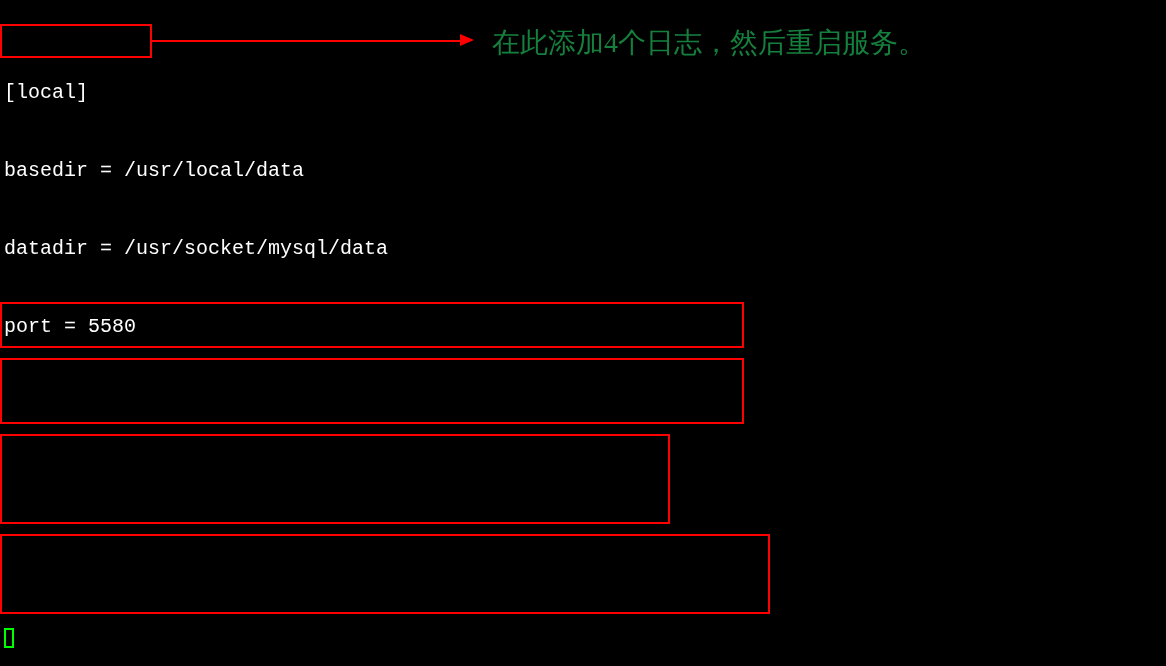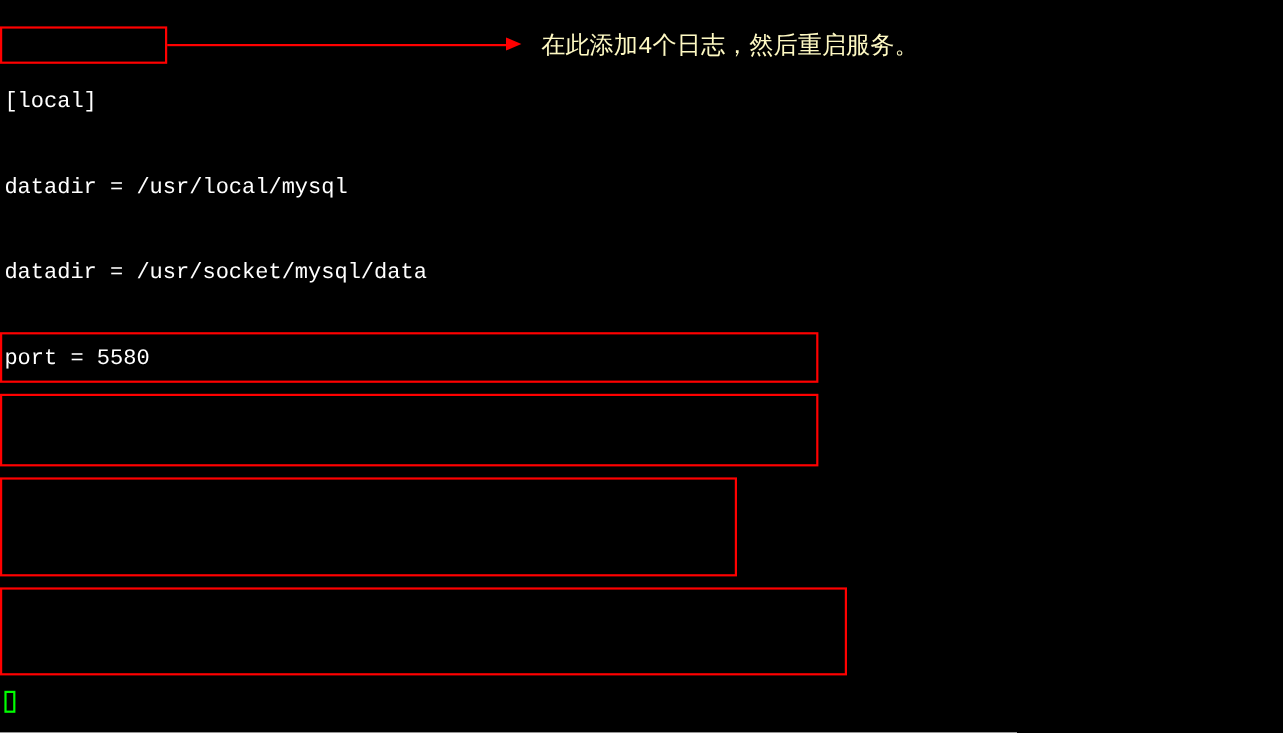--- a/index.html
+++ b/index.html
@@ -46,41 +46,41 @@
     position: absolute;
     width: 0;
     height: 0;
     border-top: 6px solid transparent;
     border-bottom: 6px solid transparent;
     border-left: 14px solid #ff0000;
     pointer-events: none;
   }
   .annotation {
     position: absolute;
-    font-family: Liberation Mono, monospace;
-    color: #fef9c3;
-    font-size: 22px;
+    font-family: Liberation Serif, serif;
+    color: #15803d;
+    font-size: 28px;
     white-space: nowrap;
   }
   .cursor {
     position: absolute;
     width: 10px;
     height: 20px;
     border: 2px solid #00ff00;
     box-sizing: border-box;
   }
 </style>
 </head>
 <body>
 
 <div class="terminal">
 
   <div class="content">
     <div class="line">[local]</div>
-    <div class="line">datadir = /usr/local/mysql</div>
+    <div class="line">basedir = /usr/local/data</div>
     <div class="line">datadir = /usr/socket/mysql/data</div>
     <div class="line">port = 5580</div>
     
     
     <div class="line"></div>
     
     <div class="line"></div>
     
     
     <div class="line"></div>

